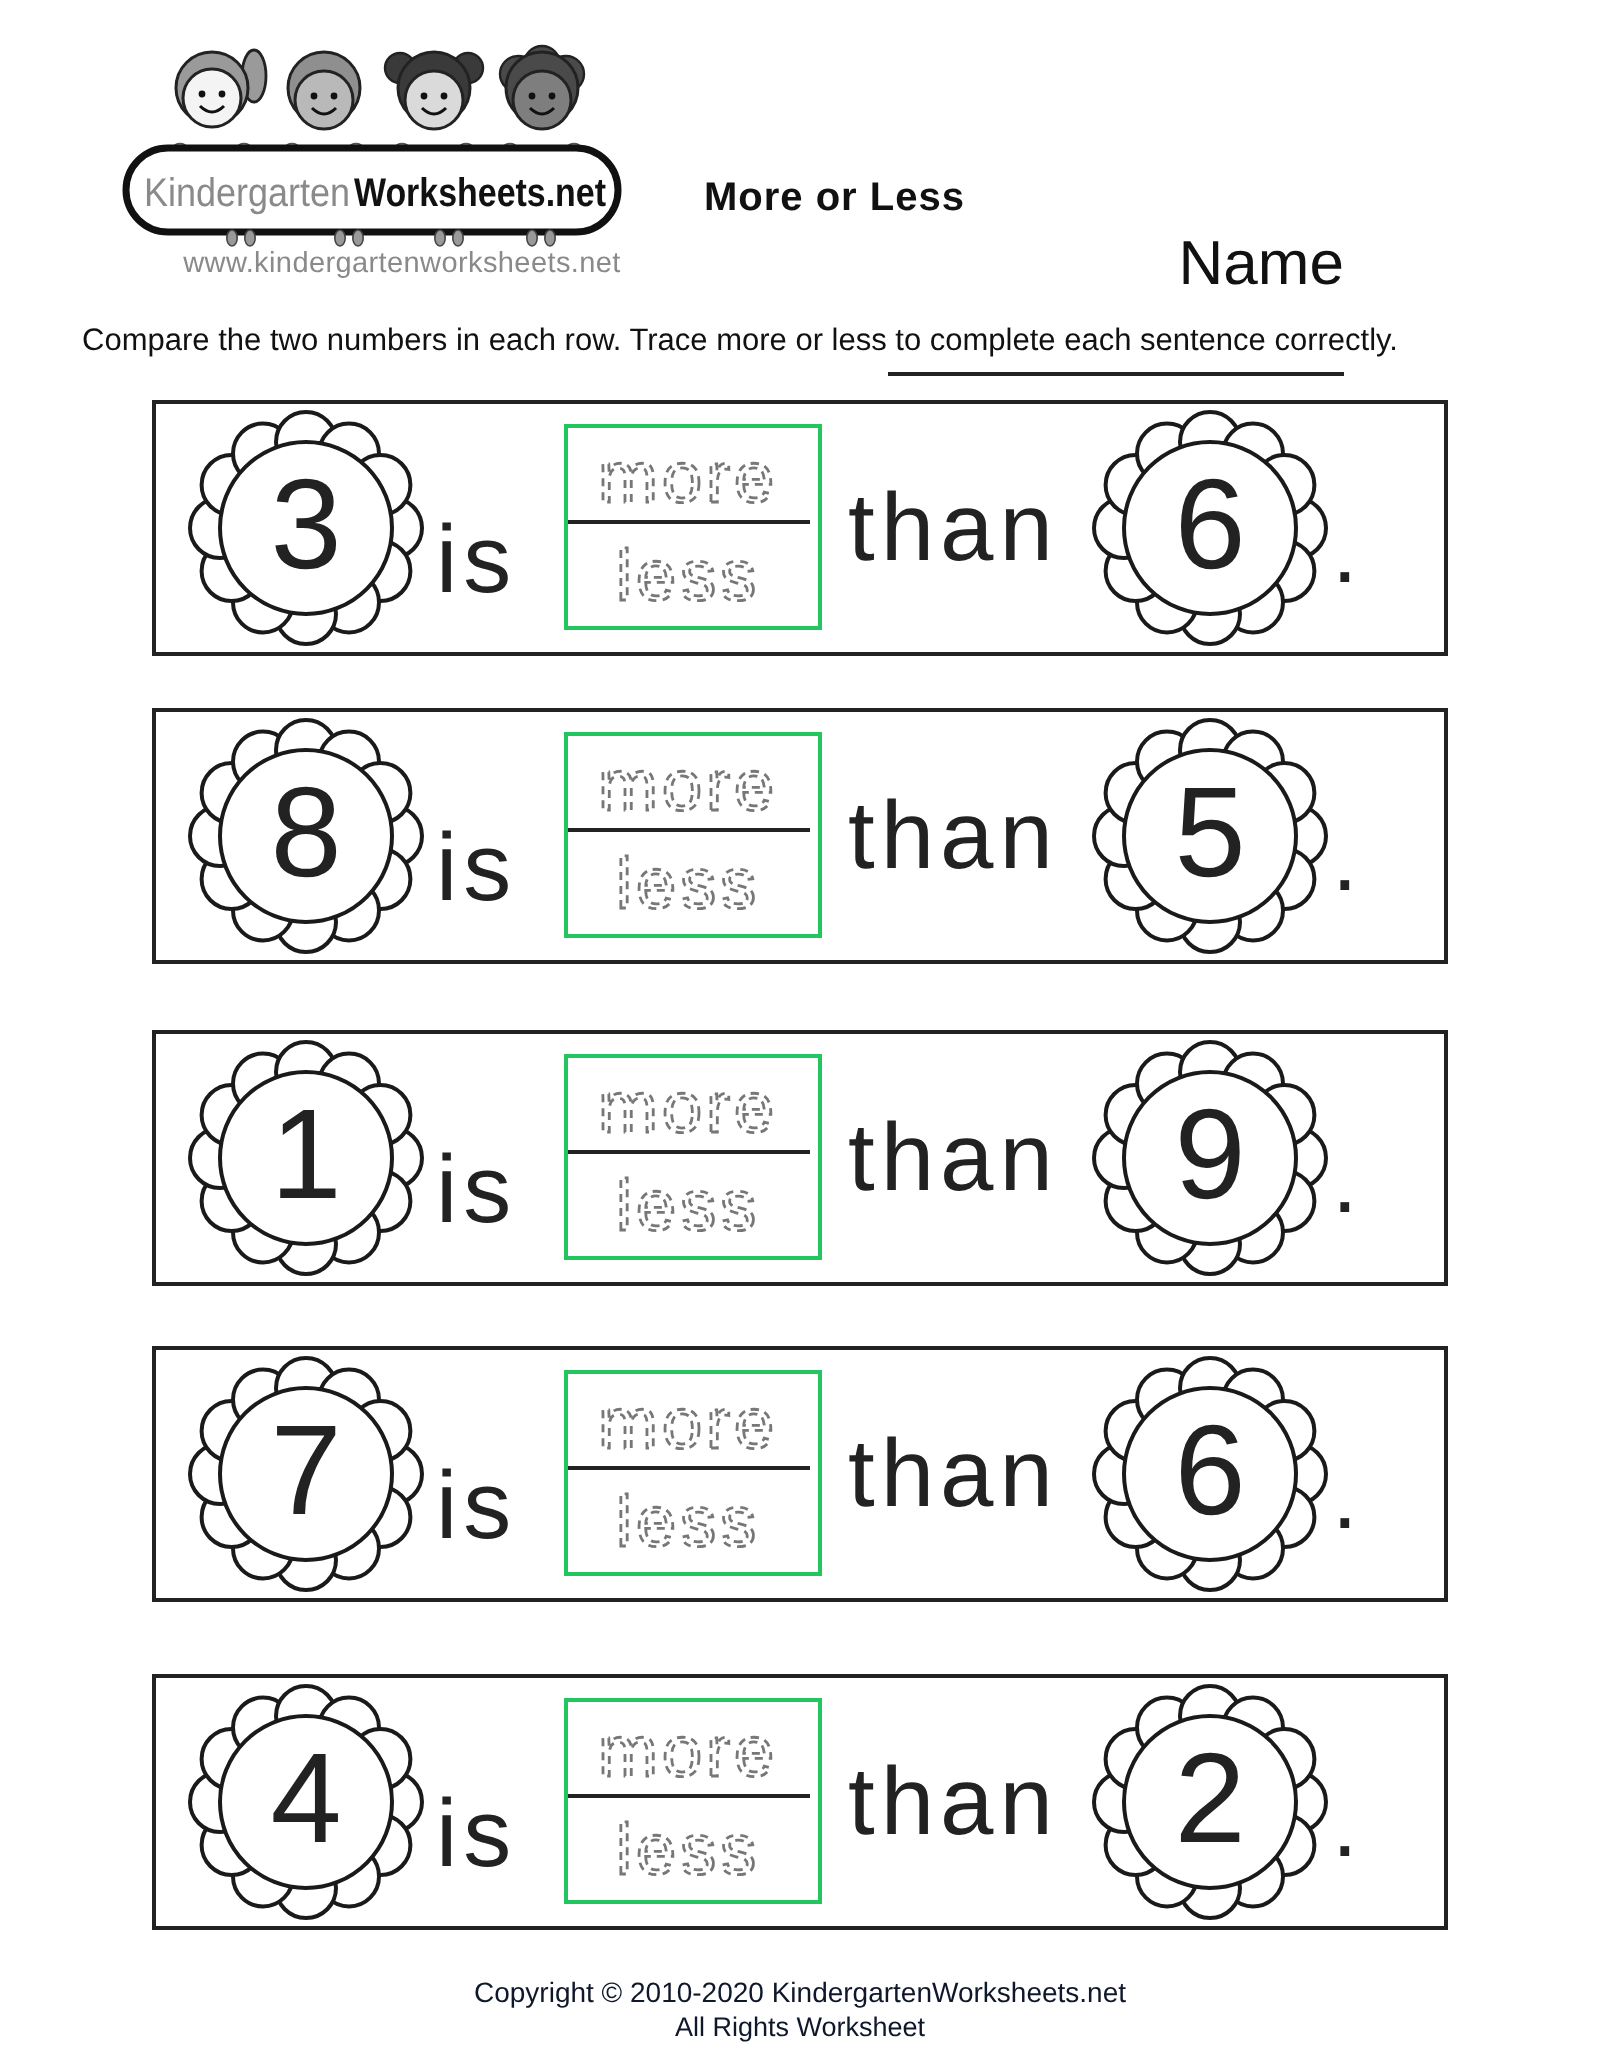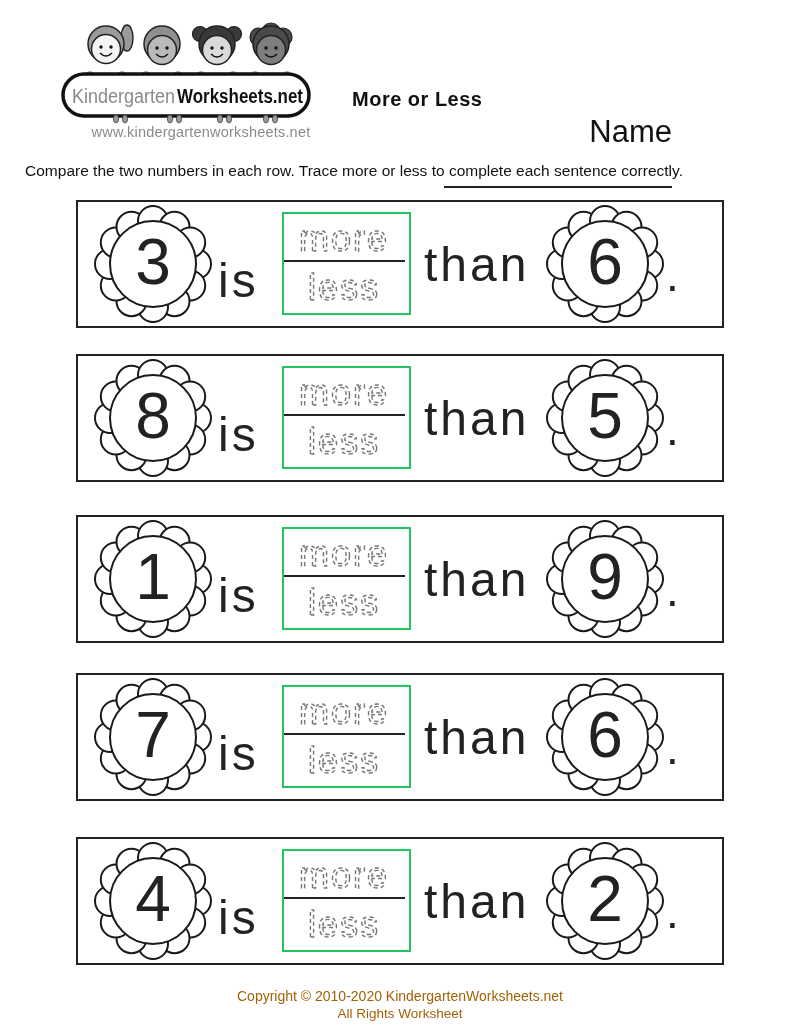--- a/index.html
+++ b/index.html
@@ -10,39 +10,39 @@
   .logo-svg{position:absolute;left:58px;top:14px;}
   .url{position:absolute;left:72px;top:124px;width:258px;text-align:center;
        font-size:14.5px;color:#8a8a8a;letter-spacing:.2px;}
   .title{position:absolute;left:338px;top:26px;margin:0;font-size:36px;font-weight:400;color:#111;}
   .subtitle{position:absolute;left:340px;top:76px;margin:12px;font-size:20px;font-weight:700;color:#111;
             letter-spacing:.5px;}
   .name-line{position:absolute;left:444px;top:114px;display:flex;align-items:flex-end;flex-direction:column;}
   .name-line .nm{font-size:31px;color:#111;}
   .name-line .blank{width:228px;height:36px;border-bottom:2.5px solid #222;}
 
-  .instructions{position:absolute;left:0;top:162px;width:708px;margin:0;text-align:center;
+  .instructions{position:absolute;left:16px;top:162px;width:708px;margin:0;text-align:center;
                 font-size:15.5px;color:#111;}
 
   
   .row{position:absolute;left:76px;width:644px;height:124px;border:2px solid #222;background:#fff;}
   .flower{position:absolute;top:3px;width:118px;height:118px;}
   .flower .fnum{position:absolute;inset:0;display:flex;align-items:center;justify-content:center;
                 font-size:64px;font-weight:400;color:#222;padding-bottom:4px;}
   .fl-left{left:16px;}
   .fl-right{left:468px;}
   .word{position:absolute;top:0;height:124px;display:flex;align-items:center;
         font-size:48px;letter-spacing:3px;color:#222;}
   .w-is{left:140px;margin-top:16px;}
   .w-than{left:346px;}
   .tracebox{position:absolute;left:204px;top:10px;width:125px;height:99px;border:2px solid #22c55e;background:#fff;}
   .period{position:absolute;left:588px;bottom:24px;font-size:46px;color:#222;}
 
   
-  .footer{position:absolute;left:0;top:988px;width:800px;text-align:center;color:#a16207;}
+  .footer{position:absolute;left:0;top:988px;width:800px;text-align:center;color:#0f172a;}
   .footer .c1{font-size:14px;}
   .footer .c2{font-size:13.5px;margin-top:2px;}
 </style>
 </head>
 <body>
 
 <div class="page">
 
   <svg class="logo-svg" width="258" height="110" viewBox="0 0 258 110">
 

